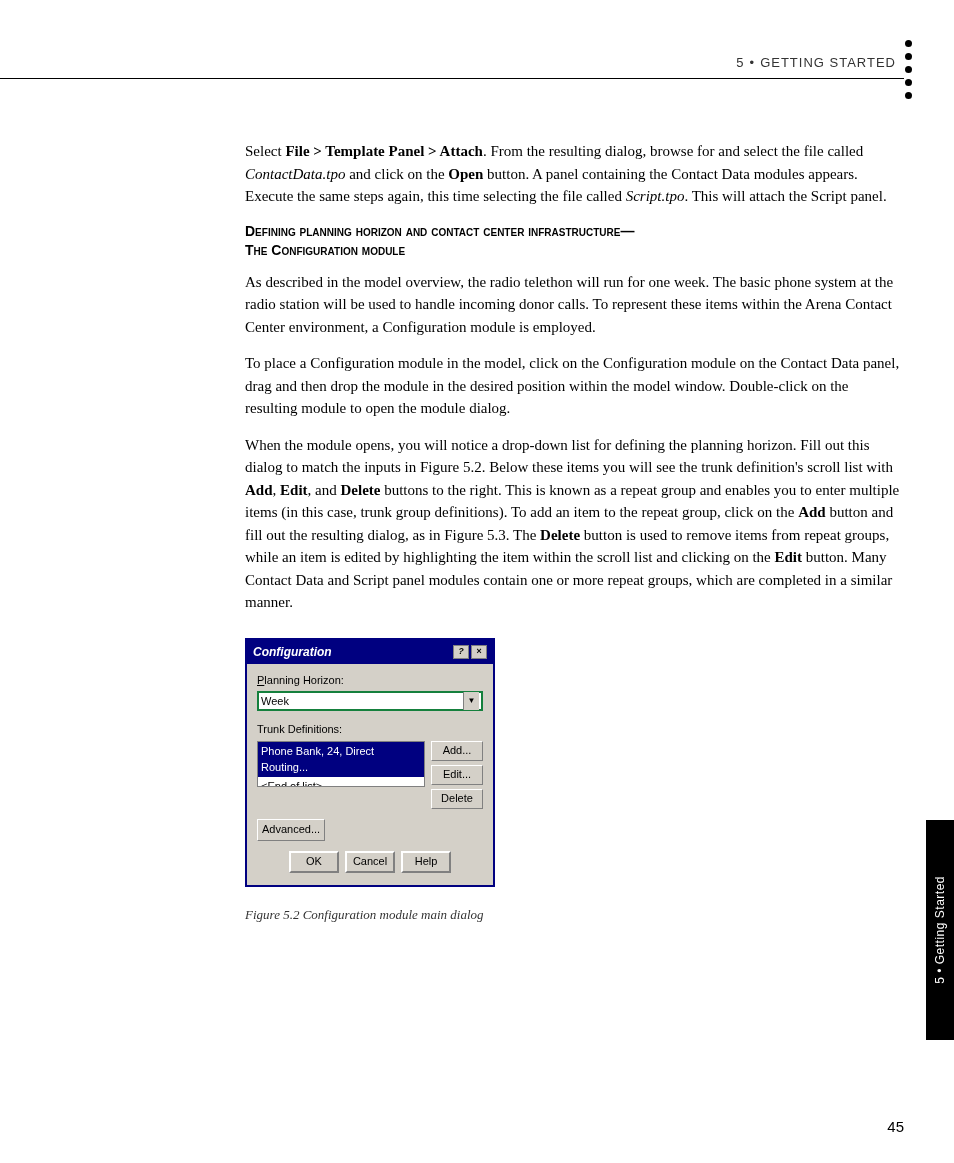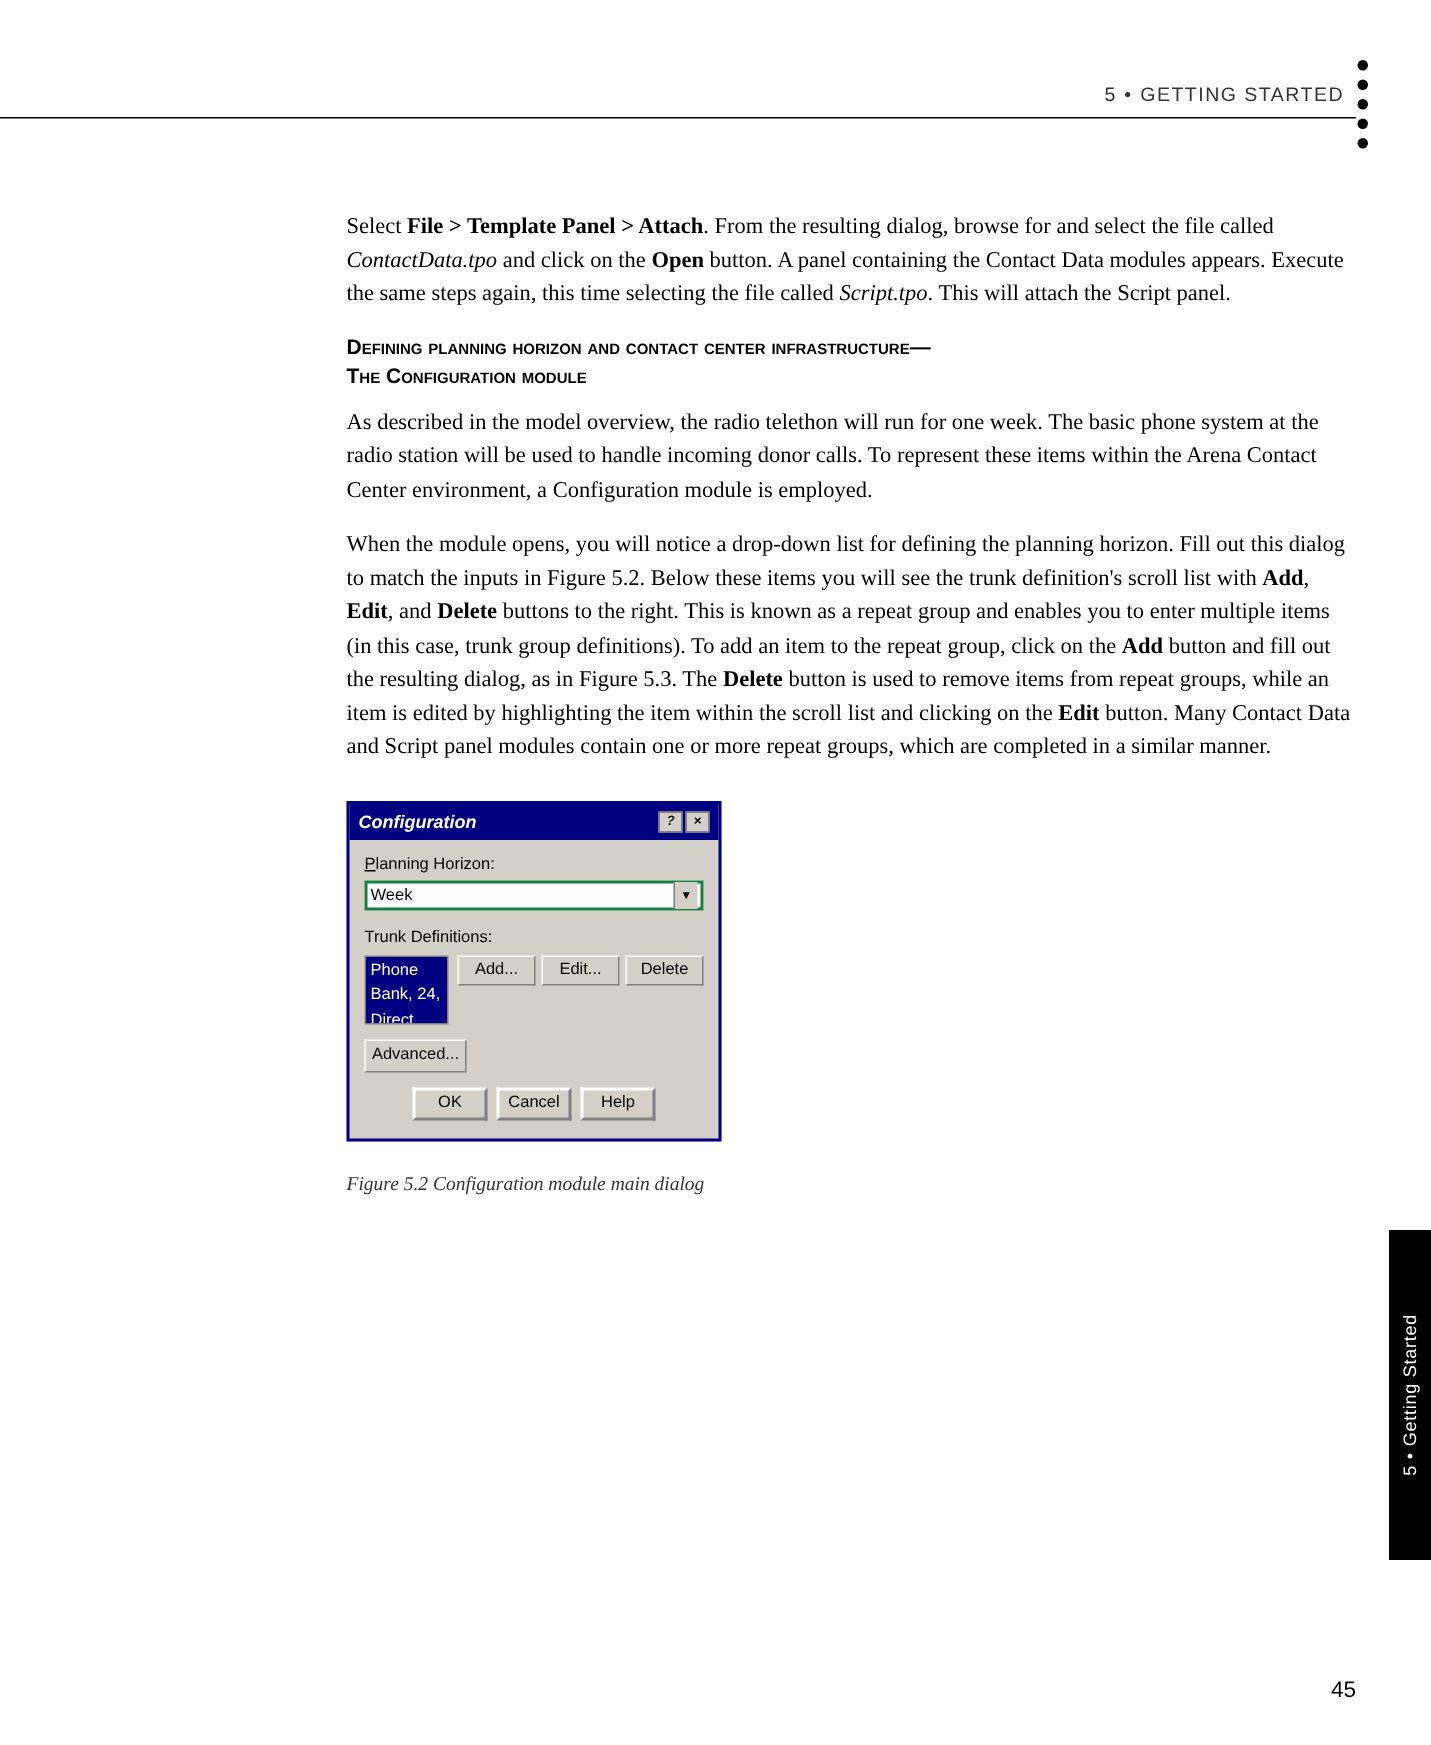--- a/index.html
+++ b/index.html
@@ -58,21 +58,21 @@
       width: 7px;
       height: 7px;
       background: #000;
       border-radius: 50%;
     }
 
     
     .main-content {
       position: absolute;
       top: 140px;
-      left: 231px;
+      left: 245px;
       right: 50px;
       font-size: 15px;
       line-height: 1.5;
     }
 
     .para {
       margin-bottom: 14px;
     }
 
     .section-heading {
@@ -209,21 +209,21 @@
       color: #ffffff;
     }
 
     .trunk-list-item.normal {
       background: #ffffff;
       color: #000;
     }
 
     .trunk-buttons {
       display: flex;
-      flex-direction: row;
+      flex-direction: column;
       gap: 4px;
     }
 
     .win-btn {
       width: 52px;
       height: 20px;
       background: #d4d0c8;
       border-top: 1px solid #ffffff;
       border-left: 1px solid #ffffff;
       border-right: 1px solid #808080;
@@ -358,20 +358,23 @@
     </p>
 
     <div class="section-heading">
       Defining planning horizon and contact center infrastructure—<br>The Configuration module
     </div>
 
     <p class="para">
       As described in the model overview, the radio telethon will run for one week. The basic phone system at the radio station will be used to handle incoming donor calls. To represent these items within the Arena Contact Center environment, a Configuration module is employed.
     </p>
 
+    <p class="para">
+      To place a Configuration module in the model, click on the Configuration module on the Contact Data panel, drag and then drop the module in the desired position within the model window. Double-click on the resulting module to open the module dialog.
+    </p>
 
     <p class="para">
       When the module opens, you will notice a drop-down list for defining the planning horizon. Fill out this dialog to match the inputs in Figure 5.2. Below these items you will see the trunk definition's scroll list with <span class="bold">Add</span>, <span class="bold">Edit</span>, and <span class="bold">Delete</span> buttons to the right. This is known as a repeat group and enables you to enter multiple items (in this case, trunk group definitions). To add an item to the repeat group, click on the <span class="bold">Add</span> button and fill out the resulting dialog, as in Figure 5.3. The <span class="bold">Delete</span> button is used to remove items from repeat groups, while an item is edited by highlighting the item within the scroll list and clicking on the <span class="bold">Edit</span> button. Many Contact Data and Script panel modules contain one or more repeat groups, which are completed in a similar manner.
     </p>
 
     <div class="dialog-container">
       <div class="dialog-box">
 
         <div class="dialog-titlebar">
           <span class="dialog-titlebar-text">Configuration</span>

